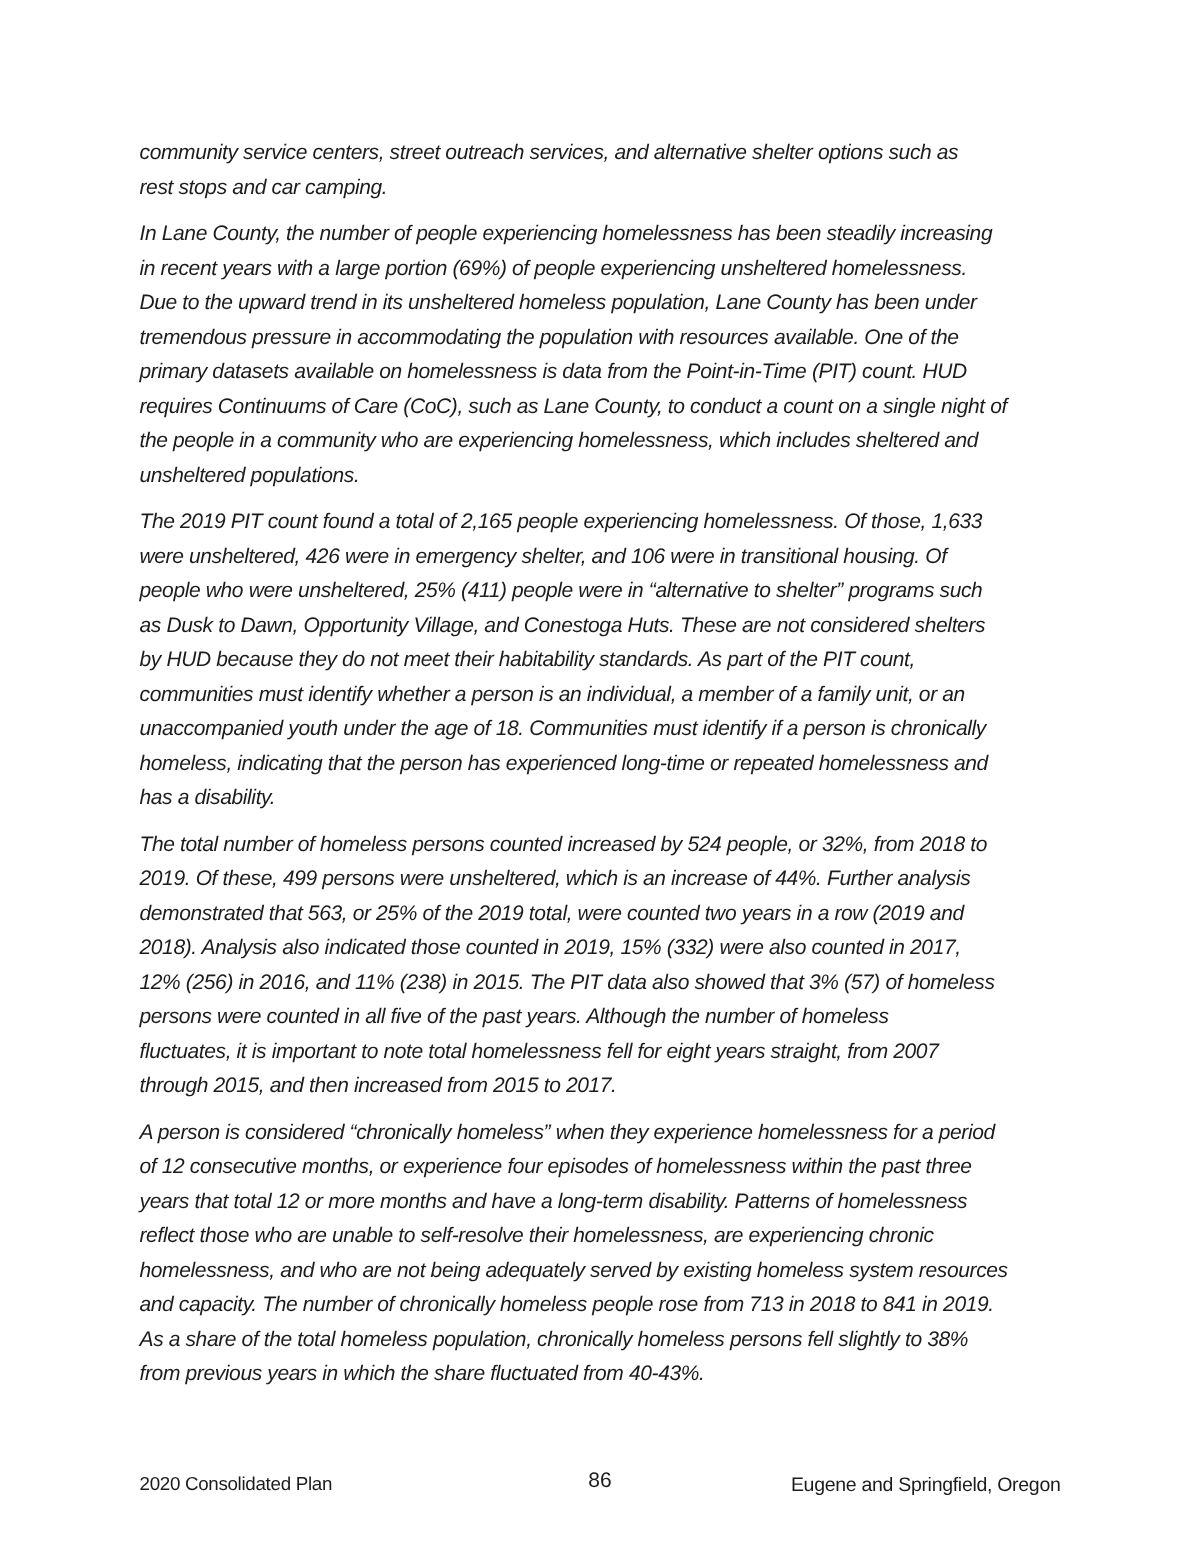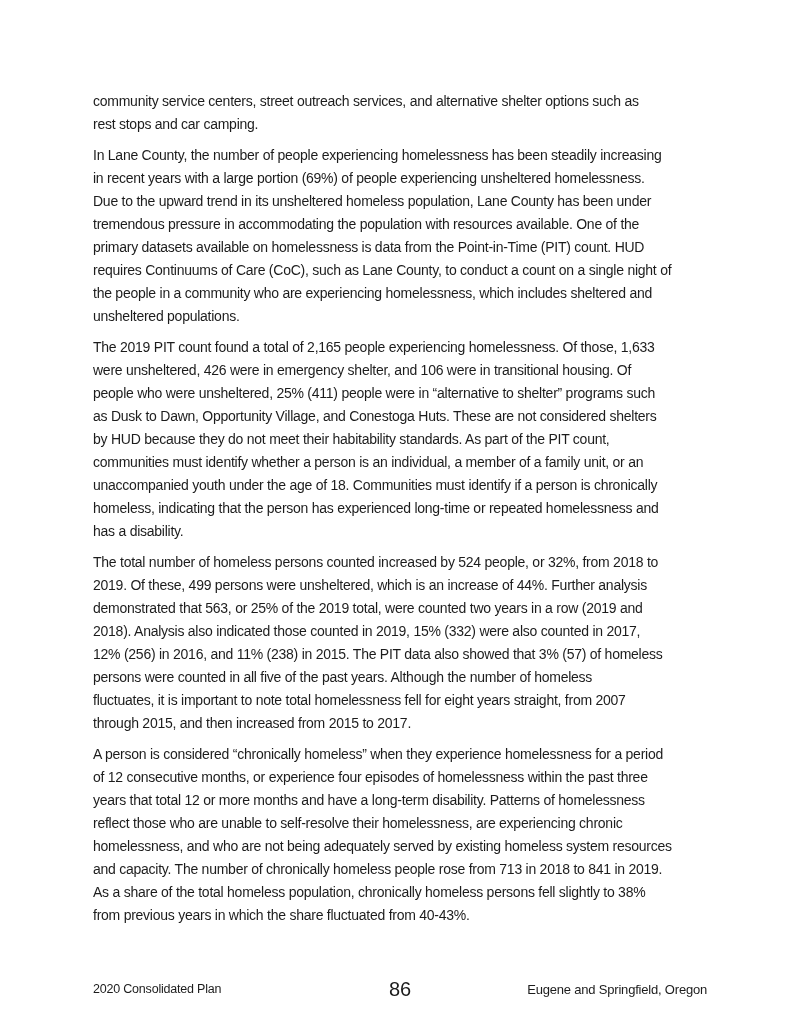--- a/index.html
+++ b/index.html
@@ -14,20 +14,21 @@
     background: #ffffff;
     overflow: hidden;
     font-family: "Liberation Sans", "DejaVu Sans", sans-serif;
     color: #1c1c1c;
   }
   .content {
     position: absolute;
     left: 93px;
     top: 90px;
     width: 668px;
+    font-style: italic;
   }
   .para {
     margin: 0 0 8px 0;
     font-size: 14px;
     line-height: 23px;
     letter-spacing: -0.25px;
     white-space: pre-line;
     text-align: left;
     color: #1c1c1c;
   }
@@ -47,21 +48,21 @@
     letter-spacing: -0.2px;
     color: #1c1c1c;
     white-space: nowrap;
   }
   .f-center {
     position: absolute;
     left: 0;
     right: 0;
     top: 0;
     text-align: center;
-    font-size: 20px;
+    font-size: 14px;
     color: #1c1c1c;
   }
   .f-right {
     position: absolute;
     right: 0;
     top: 4px;
     font-size: 13px;
     letter-spacing: -0.2px;
     text-align: right;
     color: #1c1c1c;

